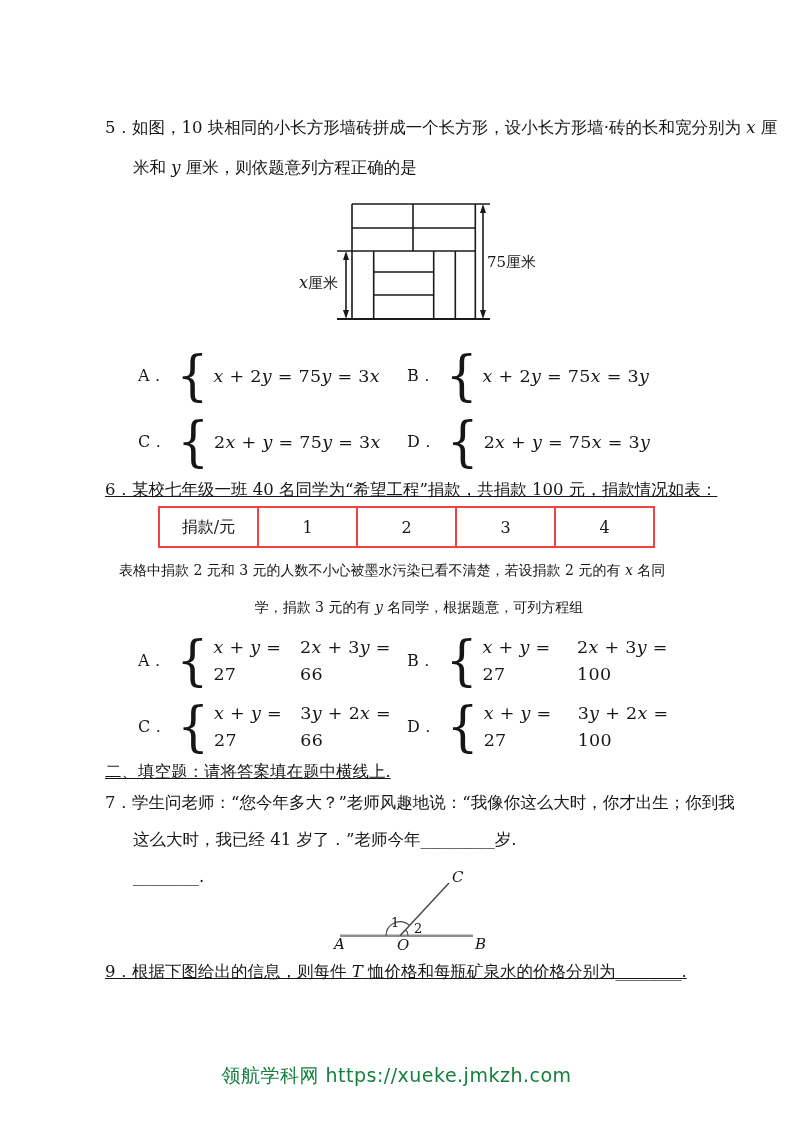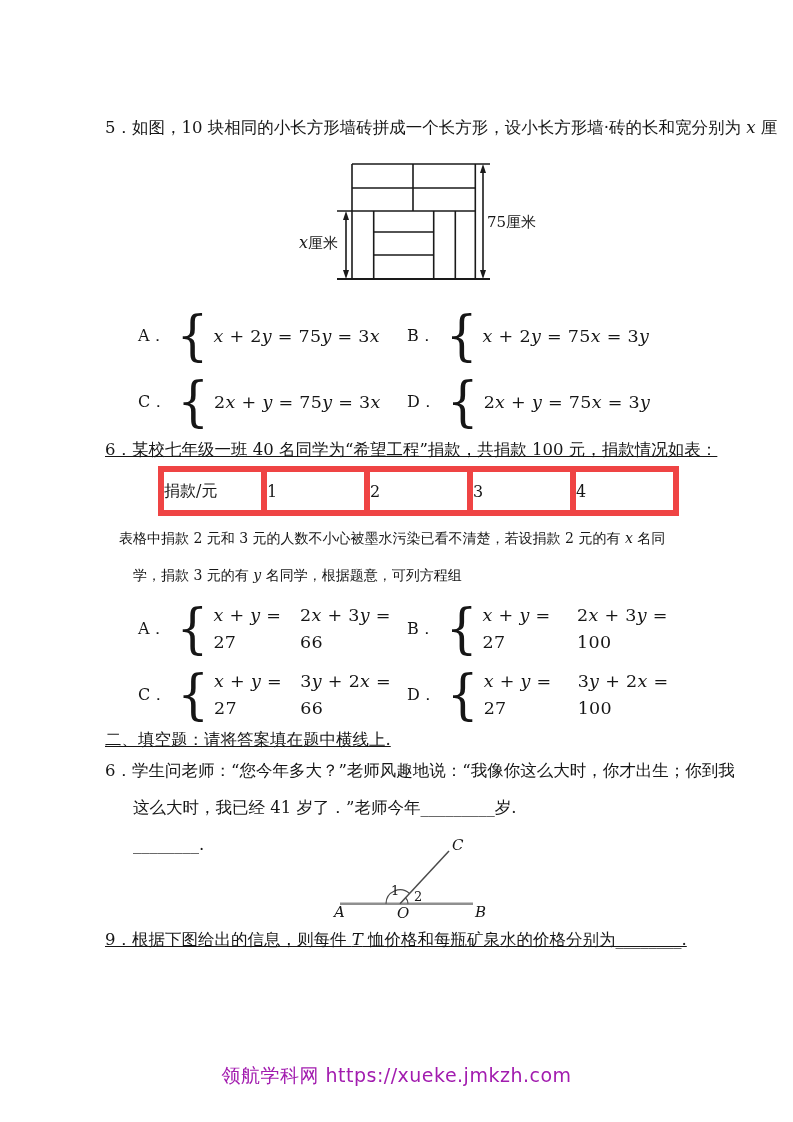--- a/index.html
+++ b/index.html
@@ -18,46 +18,47 @@
   .fig5 svg{display:block;}
   
   .opt-grid{display:grid;grid-template-columns:269px auto;row-gap:8px;padding-left:33px;margin-top:3px;}
   .opt{display:flex;align-items:center;height:58px;}
   .opt-label{font-size:16px;margin-right:11px;}
   .brace{font-size:50px;line-height:58px;font-weight:400;transform:scaleY(1.08);margin-right:5px;}
   .eqs{display:flex;flex-direction:row;}
   .eq{font-size:17.5px;line-height:27px;letter-spacing:.3px;}
   
   .donate-table{border-collapse:collapse;margin:4px 0 0 53px;}
-  .donate-table td{border:6px solid #ef4444;width:97px;height:38px;text-align:left;
+  .donate-table td{border:2px solid #ef4444;width:97px;height:38px;text-align:center;
     vertical-align:middle;font-size:16px;padding:0;margin-top:32px;}
   .censor-mark{font-family:"DejaVu Sans","Liberation Sans",sans-serif;font-size:24px;line-height:0;color:#000;}
   .para-line{font-size:14px;line-height:37px;white-space:nowrap;}
   .pl14{padding-left:14px;}
-  .pl28{padding-left:28px;}
+  .pl28{padding-left:28px;text-align:center;}
   .mt7{margin-top:7px;}
   .mt6{margin-top:6px;}
   .mt4{margin-top:4px;}
   
   .fig8{margin:-26px 0 0 225px;width:200px;height:85px;}
   .fig8 svg{display:block;}
   .svg-label{font-family:"DejaVu Serif","Liberation Serif",serif;}
   .footer{
     position:absolute;left:0;right:0;bottom:33px;text-align:center;
     font-family:"DejaVu Sans","Liberation Sans",sans-serif;
-    font-size:19px;color:#a21caf;letter-spacing:.5px;
+    font-size:19px;color:#15803d;letter-spacing:.5px;
   }
 </style>
 </head>
 <body>
 
 <div class="page">
 
   <section>
     <div class="tline mathify">5．如图，10 块相同的小长方形墙砖拼成一个长方形，设小长方形墙·砖的长和宽分别为 <i>x</i> 厘</div>
+    <div class="tline cont mathify">米和 <i>y</i> 厘米，则依题意列方程正确的是</div>
 
     <div class="fig5">
       <svg width="280" height="150" viewBox="0 0 280 150">
         <g stroke="#1a1a1a" stroke-width="1.6" fill="none">
 
           <line x1="60" y1="10" x2="198" y2="10"></line>
           <line x1="45" y1="125" x2="198" y2="125" stroke-width="2.2"></line>
           <line x1="45" y1="57" x2="183.3" y2="57"></line>
           <line x1="60" y1="10" x2="60" y2="125"></line>
           <line x1="183.3" y1="10" x2="183.3" y2="125"></line>
@@ -175,21 +176,21 @@
           <span class="eq mathify"><i>x</i> + <i>y</i> = 27</span>
           <span class="eq mathify">3<i>y</i> + 2<i>x</i> = 100</span>
         </span>
       </div>
     </div>
   </section>
 
   <div class="tline lh24 mt4">二、填空题：请将答案填在题中横线上.</div>
 
   <section>
-    <div class="tline lh37 mathify">6．学生问老师：“您今年多大？”老师风趣地说：“我像你这么大时，你才出生；你到我</div>
+    <div class="tline lh37 mathify">7．学生问老师：“您今年多大？”老师风趣地说：“我像你这么大时，你才出生；你到我</div>
     <div class="tline lh37 cont mathify">这么大时，我已经 41 岁了．”老师今年_________岁.</div>
   </section>
 
   <section>
     <div class="tline lh37 cont">________.</div>
 
     <div class="fig8">
       <svg width="200" height="85" viewBox="0 0 200 85">
         <line x1="10" y1="66.7" x2="143" y2="66.7" stroke="#8f8f8f" stroke-width="2.6"></line>
         <line x1="70" y1="66.7" x2="119" y2="14" stroke="#4a4a4a" stroke-width="1.5"></line>

